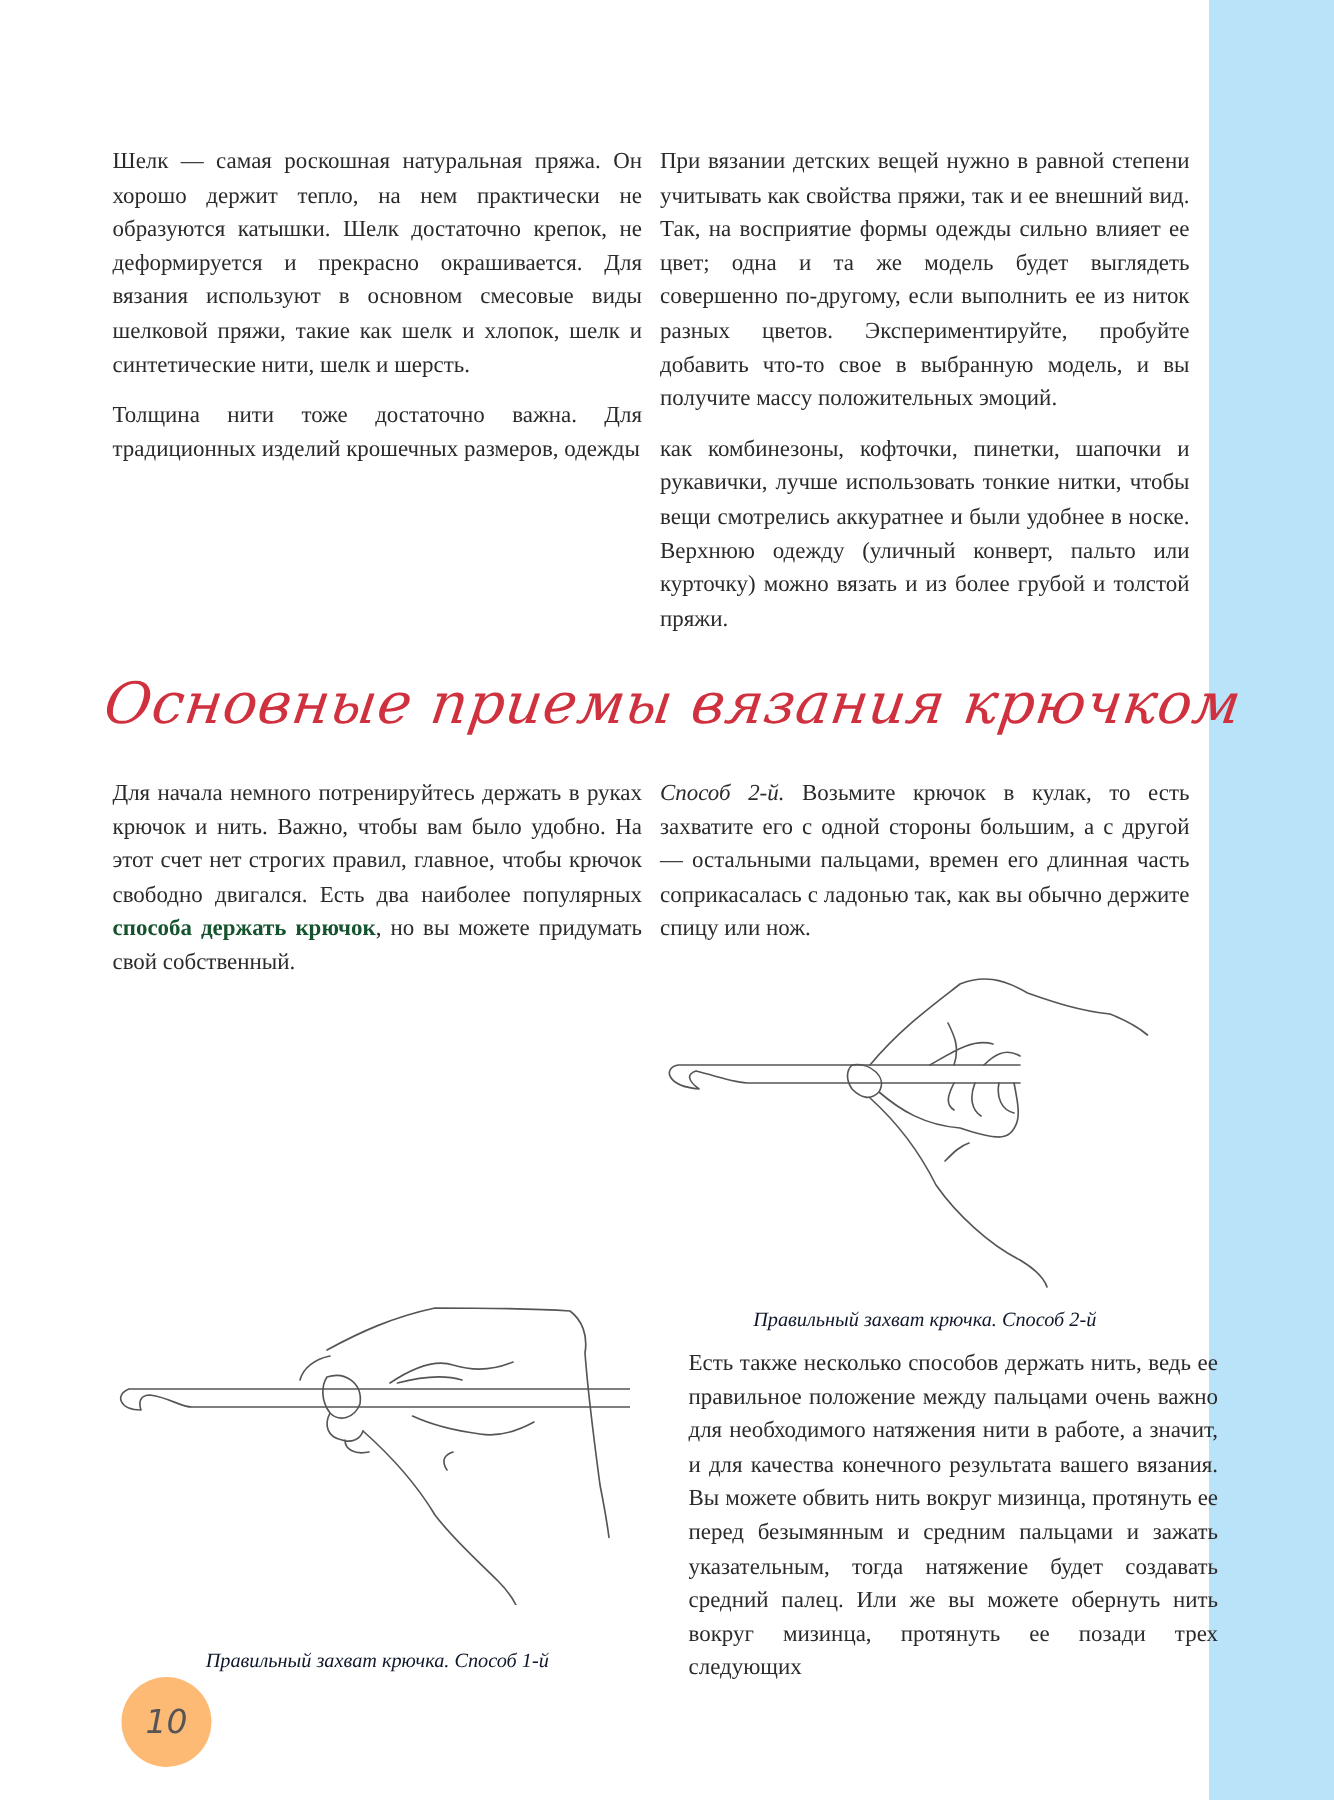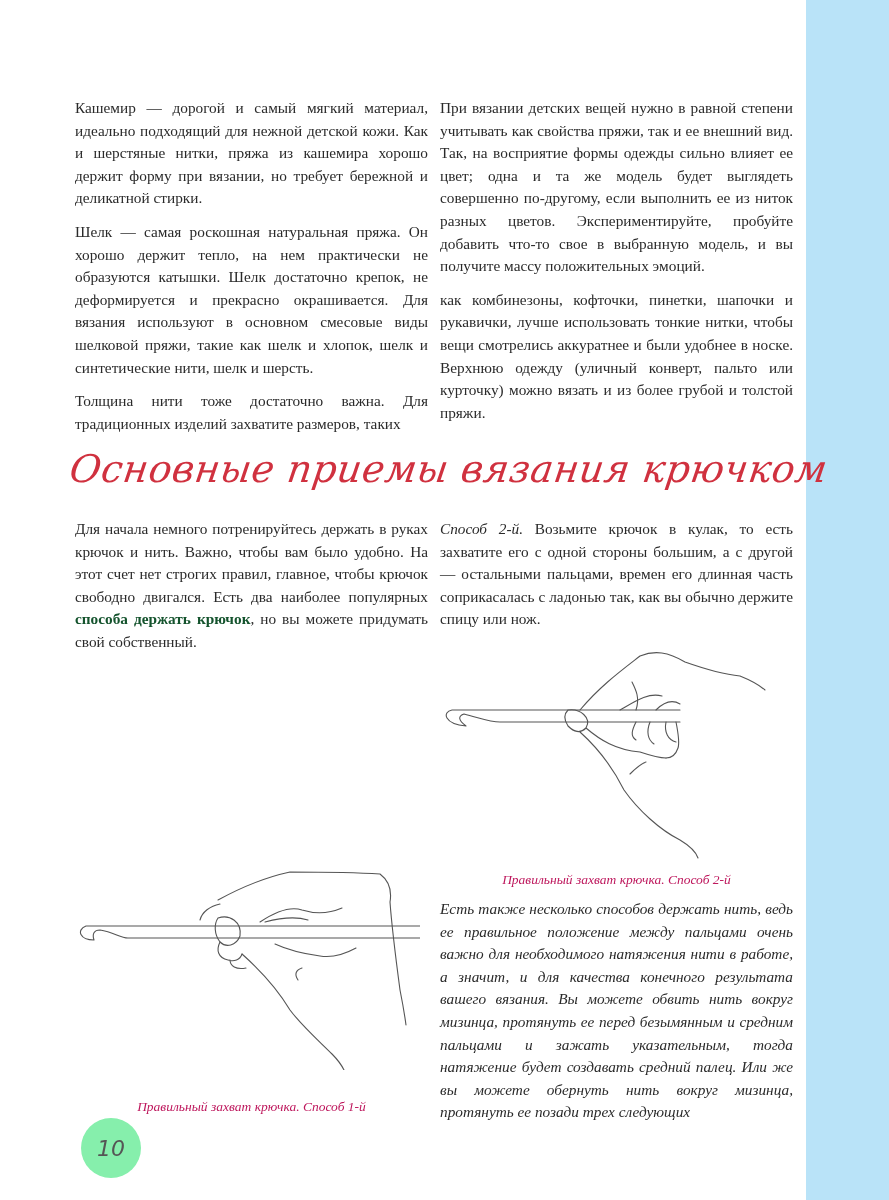--- a/index.html
+++ b/index.html
@@ -8,54 +8,53 @@
       background: #ffffff; color: #2a2a2a;
       font-family: "Liberation Serif", "DejaVu Serif", serif;
     }
     .side-band { position: absolute; left: 806px; top: 0; width: 83px; height: 1200px; background: #b9e3f8; }
     .col { position: absolute; width: 353px; font-size: 15.3px; line-height: 22.6px; text-align: justify; }
     .col p { margin: 0 0 11px 0; hyphens: manual; }
     .col-tl { left: 75px; top: 97px; }
     .col-tr { left: 440px; top: 97px; }
     .col-bl { left: 75px; top: 518px; }
     .col-br { left: 440px; top: 518px; }
-    .col-br2 { left: 440px; top: 898px; font-style: italic; }
+    .col-br2 { left: 459px; top: 898px; }
     .heading {
       position: absolute; left: 70px; top: 447px; width: 720px;
       font-family: "DejaVu Serif", serif; font-style: italic;
       font-size: 38px; color: #d0313f; letter-spacing: 0.5px; white-space: nowrap;
       transform: skewX(-8deg);
     }
     .caption {
-      position: absolute; font-style: italic; font-size: 13.5px; color: #be185d; text-align: center;
+      position: absolute; font-style: italic; font-size: 13.5px; color: #0f172a; text-align: center;
     }
     .caption-1 { left: 75px; top: 1083px; width: 353px; margin-top: 16px; }
     .caption-2 { left: 440px; top: 872px; width: 353px; }
     .fig { position: absolute; }
     .fig-1 { left: 70px; top: 850px; width: 350px; height: 220px; }
     .fig-2 { left: 440px; top: 640px; width: 330px; height: 220px; }
     .fig svg { width: 100%; height: 100%; }
     .fig path, .fig line { fill: none; stroke: #555; stroke-width: 1.1; stroke-linecap: round; stroke-linejoin: round; }
     .page-badge {
       position: absolute; left: 81px; top: 1118px; width: 60px; height: 60px; border-radius: 50%;
-      background: #86efac; display: flex; align-items: center; justify-content: center;
+      background: #fdba74; display: flex; align-items: center; justify-content: center;
     }
     .page-num { font-family: "DejaVu Sans", sans-serif; font-style: italic; font-size: 22px; color: #555; }
     b { font-weight: bold; color: #14532d; }
     i { font-style: italic; }
   </style>
 </head>
 <body>
 
 <div class="side-band"></div>
 
 <div class="col col-tl">
-  <p>Кашемир — дорогой и самый мягкий материал, идеально подходящий для нежной детской кожи. Как и шерстяные нитки, пряжа из кашемира хорошо держит форму при вязании, но требует бережной и деликатной стирки.</p>
   <p>Шелк — самая роскошная натуральная пряжа. Он хорошо держит тепло, на нем практически не образуются катышки. Шелк достаточно крепок, не деформируется и прекрасно окрашивается. Для вязания используют в основном смесовые виды шелковой пряжи, такие как шелк и хлопок, шелк и синтетические нити, шелк и шерсть.</p>
-  <p>Толщина нити тоже достаточно важна. Для традиционных изделий захватите размеров, таких</p>
+  <p>Толщина нити тоже достаточно важна. Для традиционных изделий крошечных размеров, одежды</p>
 </div>
 
 <div class="col col-tr">
   <p>При вязании детских вещей нужно в равной степени учитывать как свойства пряжи, так и ее внешний вид. Так, на восприятие формы одежды сильно влияет ее цвет; одна и та же модель будет выглядеть совершенно по-другому, если выполнить ее из ниток разных цветов. Экспериментируйте, пробуйте добавить что-то свое в выбранную модель, и вы получите массу положительных эмоций.</p>
   <p>как комбинезоны, кофточки, пинетки, шапочки и рукавички, лучше использовать тонкие нитки, чтобы вещи смотрелись аккуратнее и были удобнее в носке. Верхнюю одежду (уличный конверт, пальто или курточку) можно вязать и из более грубой и толстой пряжи.</p>
 </div>
 
 <div class="heading">Основные приемы вязания крючком</div>
 
 <div class="col col-bl">

